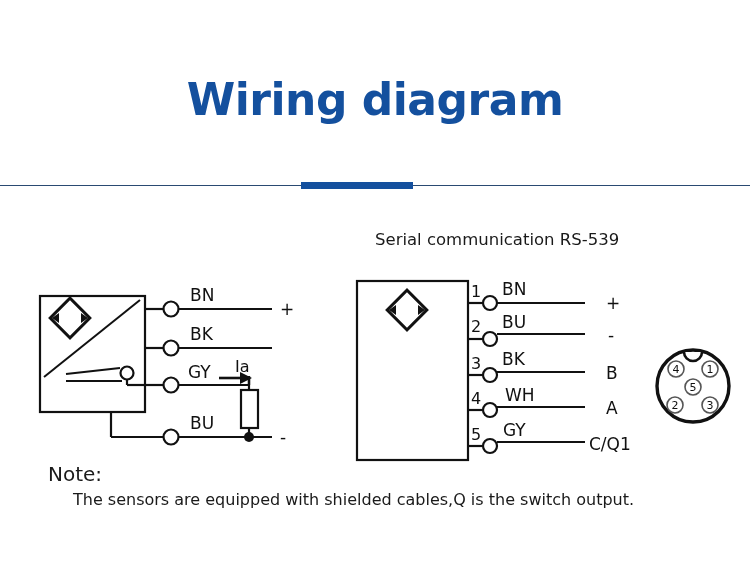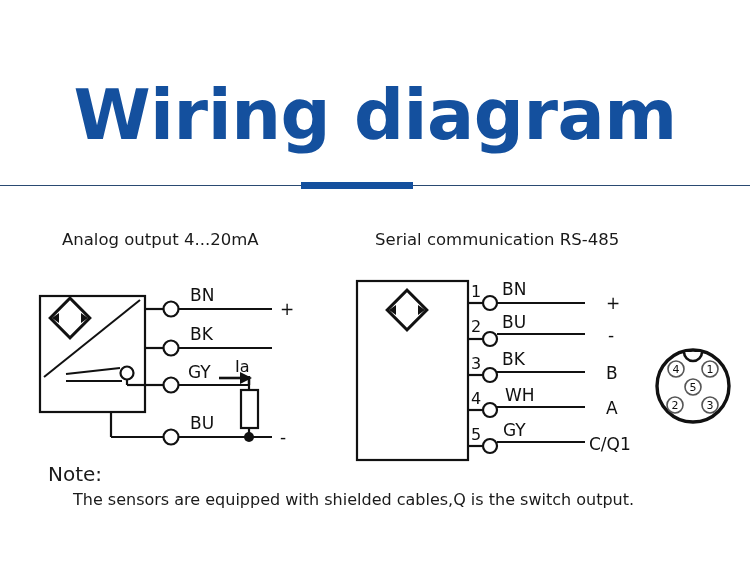--- a/index.html
+++ b/index.html
@@ -20,21 +20,21 @@
     width: 750px;
     height: 581px;
     background: #ffffff;
   }
   .page-title {
     position: absolute;
     left: 0;
     top: 74px;
     width: 750px;
     text-align: center;
-    font-size: 70px;
+    font-size: 44px;
     font-weight: bold;
     color: #14509e;
     letter-spacing: -0.5px;
     font-family: "DejaVu Sans", "Liberation Sans", sans-serif;
   }
   .divider-line {
     position: absolute;
     left: 0;
     top: 185px;
     width: 750px;
@@ -96,22 +96,21 @@
 </head>
 <body>
 
 <div id="page">
 
   <div class="page-title">Wiring diagram</div>
 
   <div class="divider-line"></div>
   <div class="divider-accent"></div>
 
-  <div class="section-head" id="head-analog">Analog output 4...20mA</div>
-  <div class="section-head" id="head-serial">Serial communication RS-485</div>
+  <div class="section-head" id="head-serial">Serial communication RS-539</div>
 
   <svg class="diagram" viewBox="0 0 750 581">
 
     <g>
       <rect x="40" y="296" width="105" height="116" fill="#ffffff" stroke="#111111" stroke-width="2.2"></rect>
 
       <line x1="44" y1="377" x2="140" y2="300" stroke="#111111" stroke-width="2"></line>
 
       <g>
         <rect x="56" y="304" width="28" height="28" fill="#ffffff" stroke="#111111" stroke-width="3" transform="rotate(45 70 318)"></rect>

